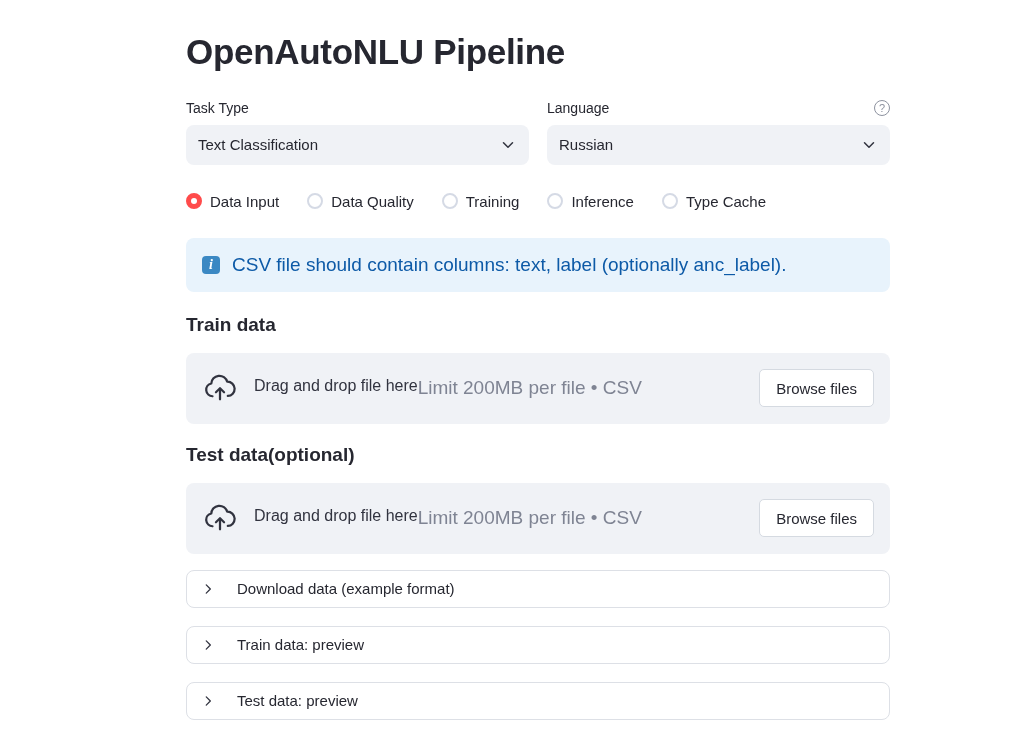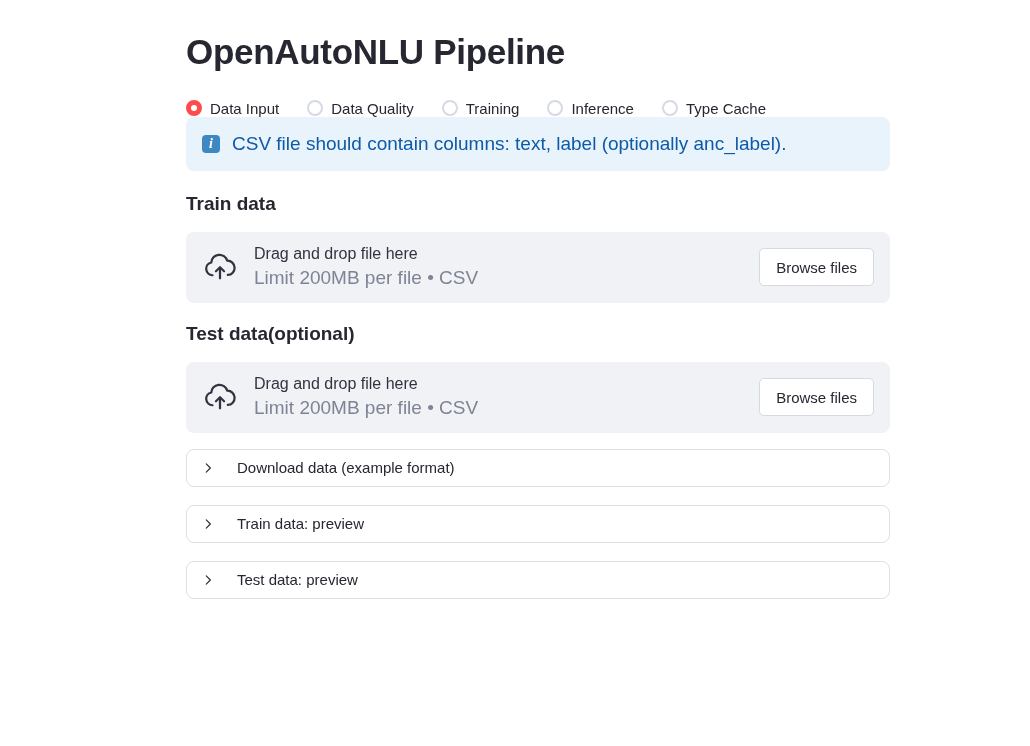--- a/index.html
+++ b/index.html
@@ -73,20 +73,21 @@
     text-align: center;
     cursor: pointer;
     user-select: none;
   }
 
   
   .radio-group {
     display: flex;
     align-items: center;
     gap: 28px;
+    margin-bottom: 28px;
   }
   .radio-item {
     display: flex;
     align-items: center;
     cursor: pointer;
   }
   .radio-circle {
     width: 16px;
     height: 16px;
     border-radius: 50%;
@@ -158,21 +159,21 @@
   .uploader {
     background: #f0f2f6;
     border-radius: 8px;
     padding: 16px;
     display: flex;
     align-items: center;
     gap: 16px;
     margin-bottom: 21px;
     height: 71px;
   }
-  .uploader-texts { display: flex; flex-direction: column; }
+  .uploader-texts { display: flex; flex-direction: row; }
   .drag-text {
     font-size: 16px;
     color: #31333f;
     margin-bottom: 4px;
   }
   .limit-text {
     font-size: 19px;
     color: #7f8493;
   }
   .browse-button {
@@ -207,20 +208,41 @@
   .expander-label { font-size: 15px; color: #262730; }
 </style>
 </head>
 <body>
 
 <div class="page">
   <div class="container">
 
     <h1 class="title">OpenAutoNLU Pipeline</h1>
 
+    <div class="widget-row">
+      <div class="select-widget">
+        <div class="widget-label">Task Type</div>
+        <div class="selectbox">
+          <span class="select-value">Text Classification</span>
+          <svg class="chevron-down" width="18" height="18" viewBox="0 0 24 24" fill="none" stroke="#31333f" stroke-width="2" stroke-linecap="round" stroke-linejoin="round">
+              <polyline points="6,9 12,15 18,9"></polyline>
+            </svg>
+        </div>
+      </div>
+      <div class="select-widget">
+        <div class="widget-label">Language</div>
+        <div class="selectbox">
+          <span class="select-value">Russian</span>
+          <svg class="chevron-down" width="18" height="18" viewBox="0 0 24 24" fill="none" stroke="#31333f" stroke-width="2" stroke-linecap="round" stroke-linejoin="round">
+              <polyline points="6,9 12,15 18,9"></polyline>
+            </svg>
+        </div>
+      </div>
+      <div class="help-icon">?</div>
+    </div>
 
     <div class="radio-group">
       <label class="radio-item">
         <span class="radio-circle selected"></span>
         <span class="radio-label">Data Input</span>
       </label>
       <label class="radio-item">
         <span class="radio-circle"></span>
         <span class="radio-label">Data Quality</span>
       </label>

